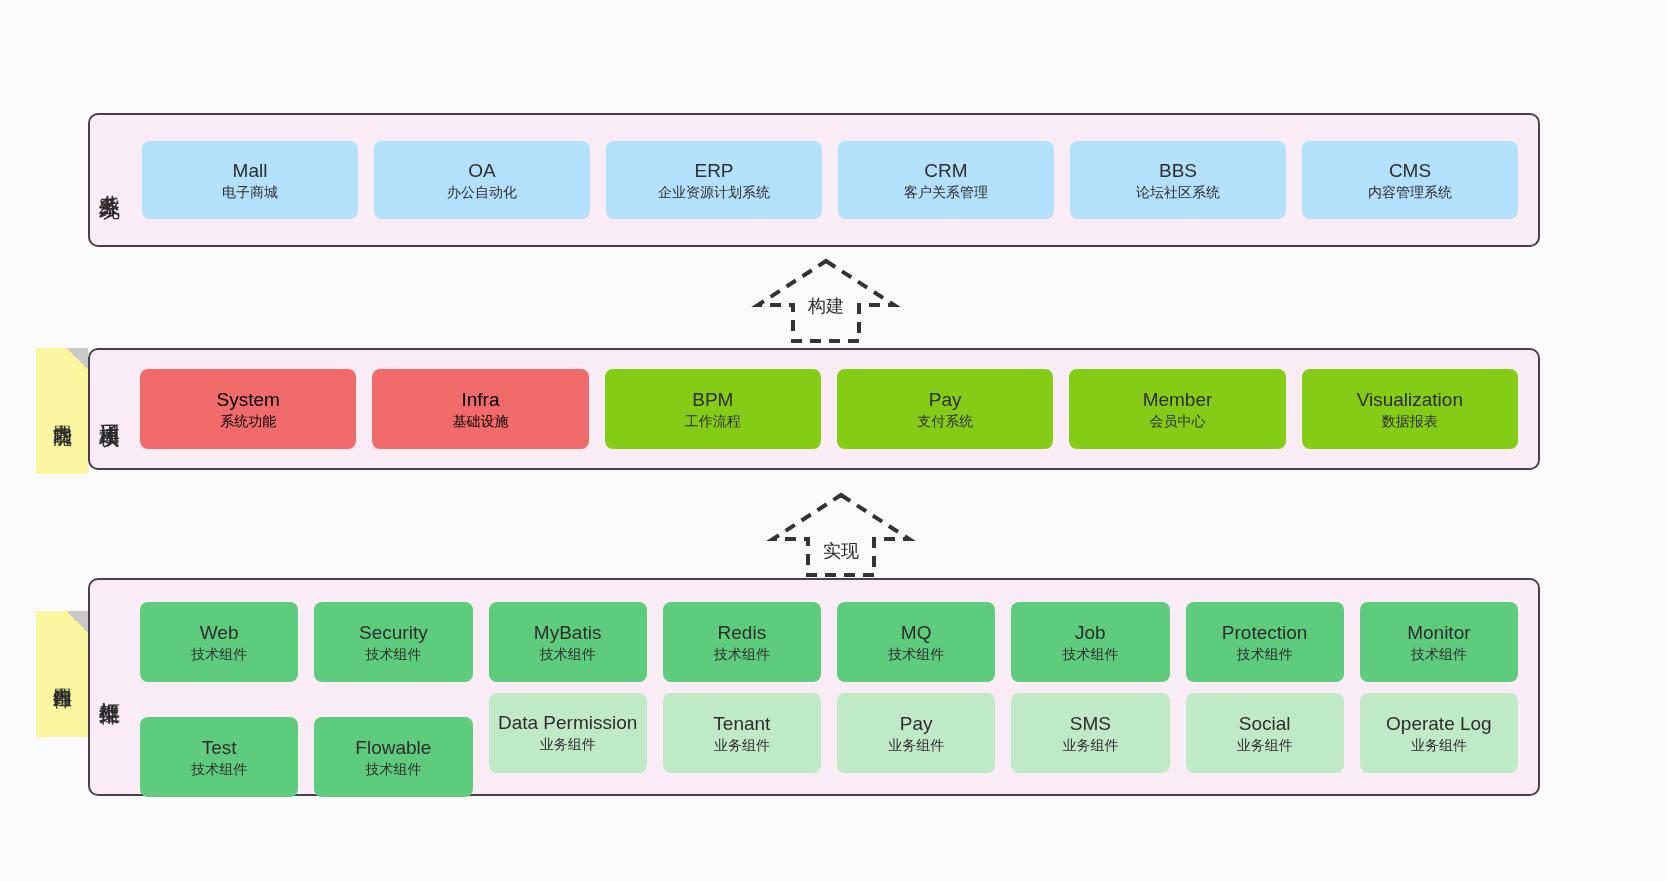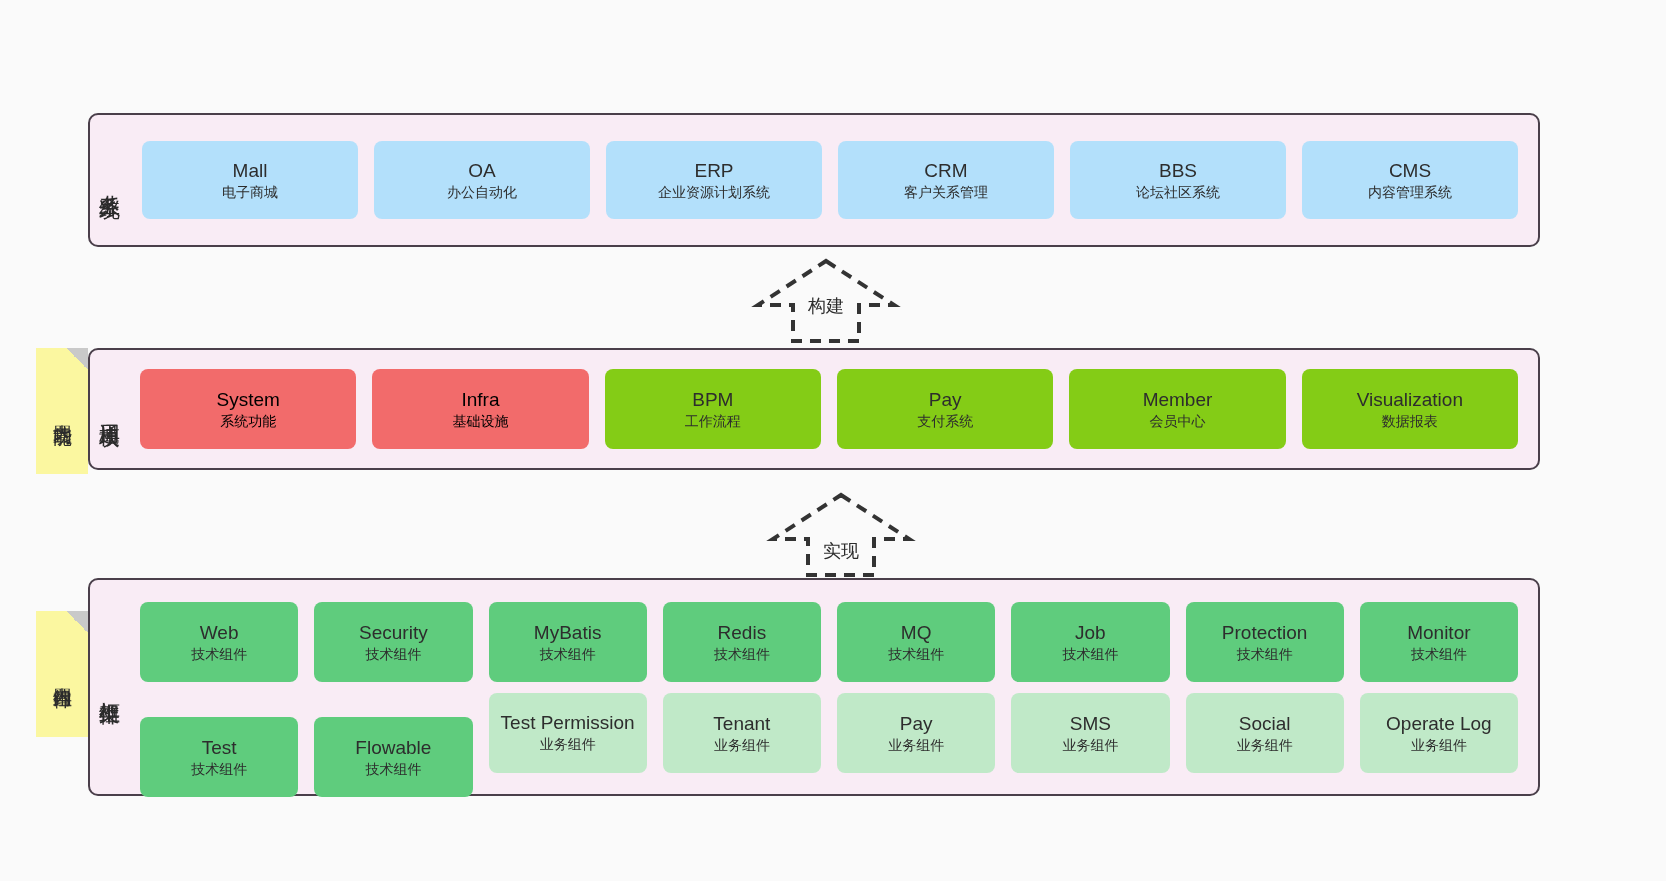--- a/index.html
+++ b/index.html
@@ -257,21 +257,21 @@
       <div class="grid-row">
         <div class="card green">
           <span class="t-en">Test</span>
           <span class="t-cn">技术组件</span>
         </div>
         <div class="card green">
           <span class="t-en">Flowable</span>
           <span class="t-cn">技术组件</span>
         </div>
         <div class="card lgreen three-line">
-          <span class="t-en">Test Permission</span>
+          <span class="t-en">Data Permission</span>
           <span class="t-cn">业务组件</span>
         </div>
         <div class="card lgreen">
           <span class="t-en">Tenant</span>
           <span class="t-cn">业务组件</span>
         </div>
         <div class="card lgreen">
           <span class="t-en">Pay</span>
           <span class="t-cn">业务组件</span>
         </div>

